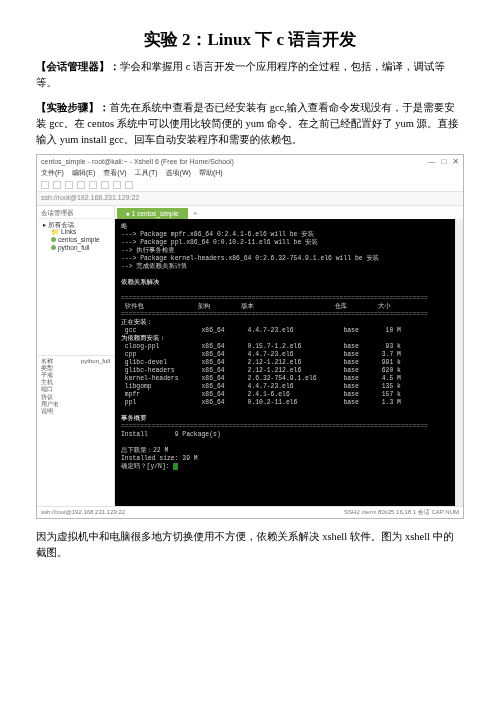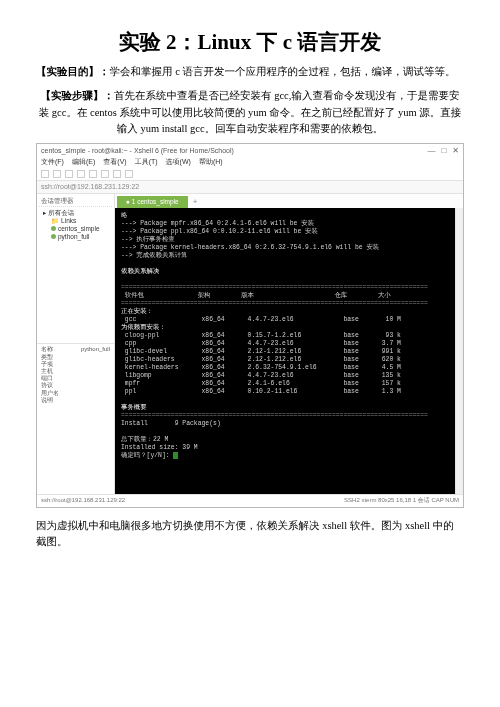--- a/index.html
+++ b/index.html
@@ -7,21 +7,21 @@
     width: 500px;
     height: 707px;
     background: #fff;
     font-family: "Microsoft YaHei", "SimSun", sans-serif;
     padding: 28px 36px 20px 36px;
     font-size: 10px;
     color: #000;
   }
   .title {
     text-align: center;
-    font-size: 21px;
+    font-size: 17px;
     font-weight: bold;
     margin-bottom: 8px;
     font-family: "SimSun", serif;
   }
   .body-text { font-size: 10.5px; line-height: 1.55; margin-bottom: 4px; font-family: "SimSun", serif; }
   .section-head { font-weight: bold; font-family: "SimSun", serif; }
 
   .appwin {
     width: 100%;
     border: 1px solid #b8b8b8;
@@ -59,24 +59,24 @@
   .rightscroll { width:8px; background:#f0f0f0; border-left:1px solid #e2e2e2;}
   .contentwrap { display:flex; flex:1; min-height:0;}
   .plus { font-size:8px; color:#888; padding:1px 3px;}
 </style>
 </head>
 <body>
 
 <h1 class="title">实验 2：Linux 下 c 语言开发</h1>
 
 <p class="body-text">
-  <span class="section-head">【实验目的】：</span><span>学会和掌握用 c 语言开发一个应用程序的全过程，包括，编译，调试等等。</span>
+  <span class="section-head">【会话管理器】：</span><span>学会和掌握用 c 语言开发一个应用程序的全过程，包括，编译，调试等等。</span>
 </p>
 
-<p class="body-text" style="margin-top:8px;text-align:center;">
+<p class="body-text" style="margin-top:8px;">
   <span class="section-head">【实验步骤】：</span><span>首先在系统中查看是否已经安装有 gcc,输入查看命令发现没有，于是需要安装 gcc。在 centos 系统中可以使用比较简便的 yum 命令。在之前已经配置好了 yum 源。直接输入  yum install gcc。回车自动安装程序和需要的依赖包。</span>
 </p>
 
 <div class="appwin">
   <div class="app-titlebar">
     <span>centos_simple - root@kali:~ - Xshell 6 (Free for Home/School)</span>
     <span class="winctl">
       <span>—</span>
       <span>□</span>
       <span>✕</span>

